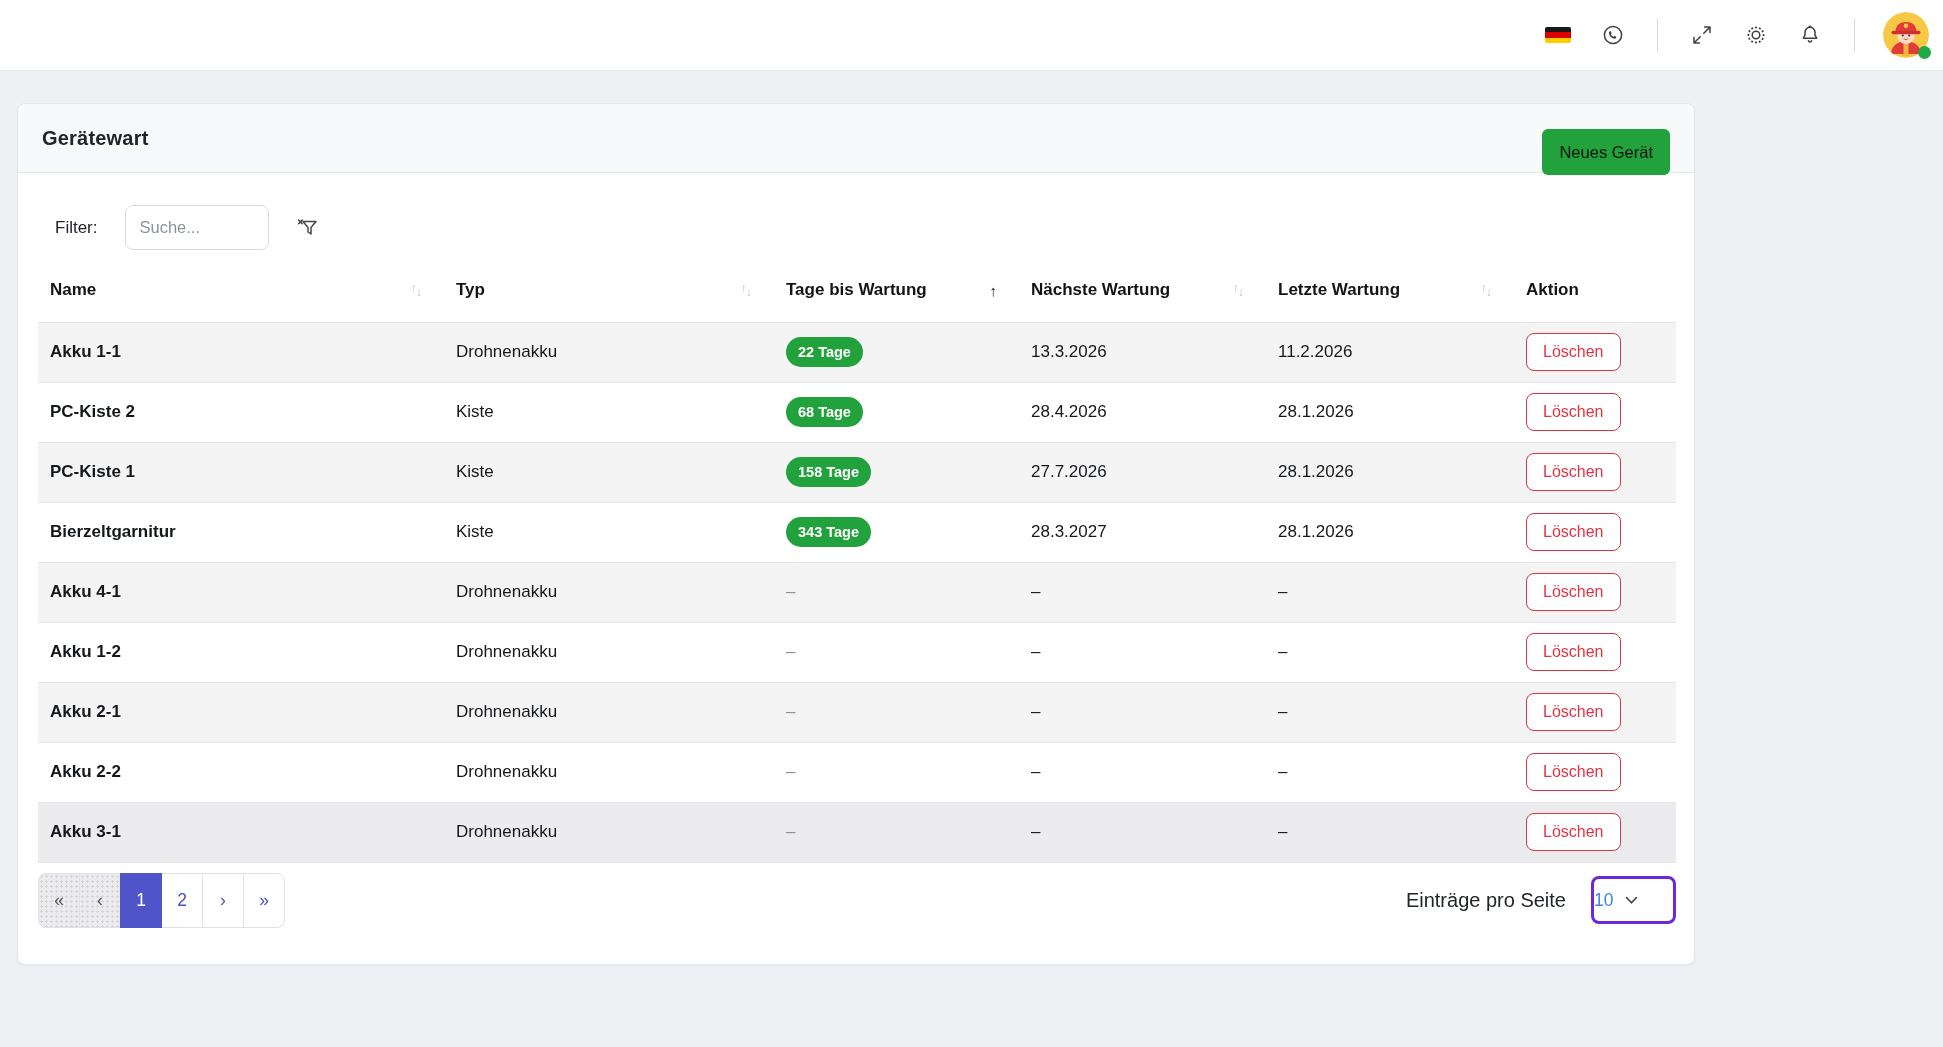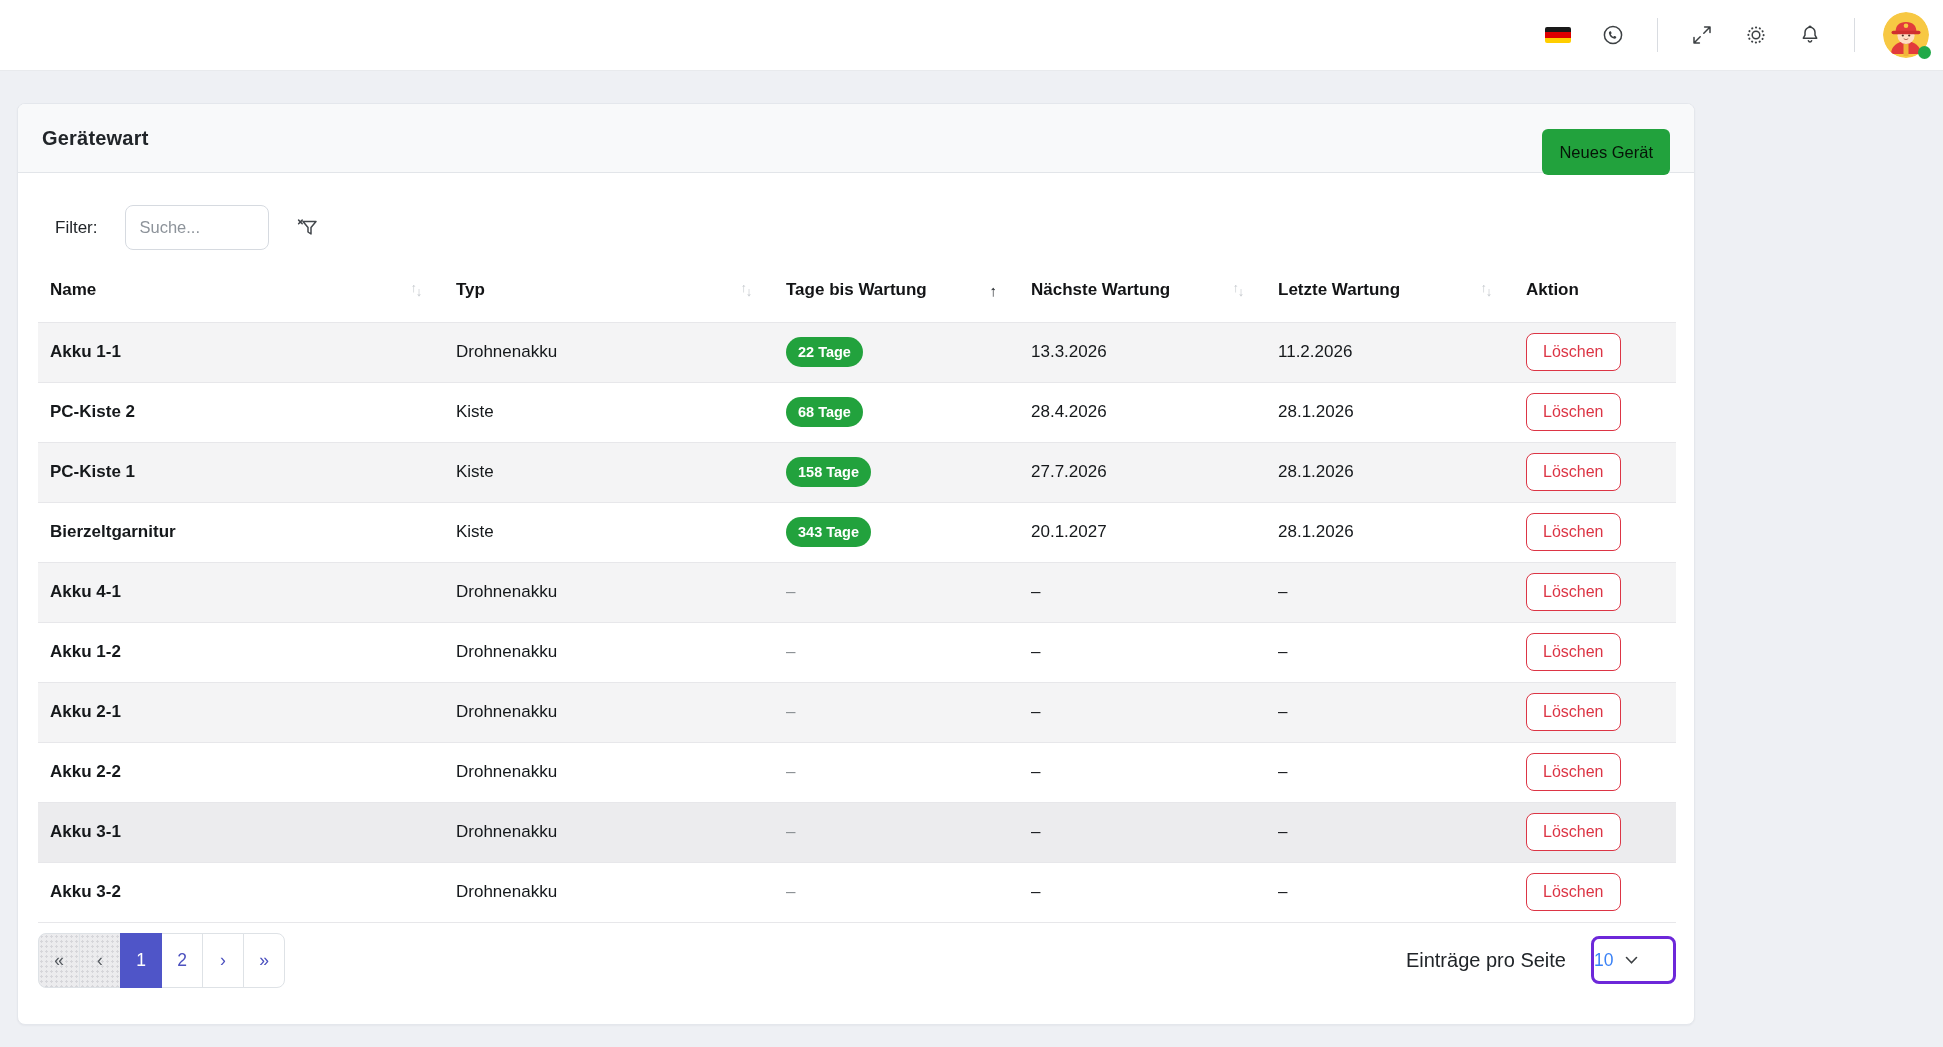--- a/index.html
+++ b/index.html
@@ -271,21 +271,21 @@
     <td>28.1.2026</td>
     <td><button class="btn-delete">Löschen</button></td>
   </tr>
             <tr>
     <td class="col-name">Bierzeltgarnitur</td>
     <td>Kiste</td>
     <td>
       <span class="badge">343 Tage</span>
       
     </td>
-    <td>20.1.2027</td>
+    <td>28.3.2027</td>
     <td>28.1.2026</td>
     <td><button class="btn-delete">Löschen</button></td>
   </tr>
             <tr>
     <td class="col-name">Akku 4-1</td>
     <td>Drohnenakku</td>
     <td>
       
       <span class="dash-muted">–</span>
     </td>
@@ -321,31 +321,20 @@
     <td>
       
       <span class="dash-muted">–</span>
     </td>
     <td>–</td>
     <td>–</td>
     <td><button class="btn-delete">Löschen</button></td>
   </tr>
             <tr class="hovered">
     <td class="col-name">Akku 3-1</td>
-    <td>Drohnenakku</td>
-    <td>
-      
-      <span class="dash-muted">–</span>
-    </td>
-    <td>–</td>
-    <td>–</td>
-    <td><button class="btn-delete">Löschen</button></td>
-  </tr>
-            <tr>
-    <td class="col-name">Akku 3-2</td>
     <td>Drohnenakku</td>
     <td>
       
       <span class="dash-muted">–</span>
     </td>
     <td>–</td>
     <td>–</td>
     <td><button class="btn-delete">Löschen</button></td>
   </tr>
           </tbody>

